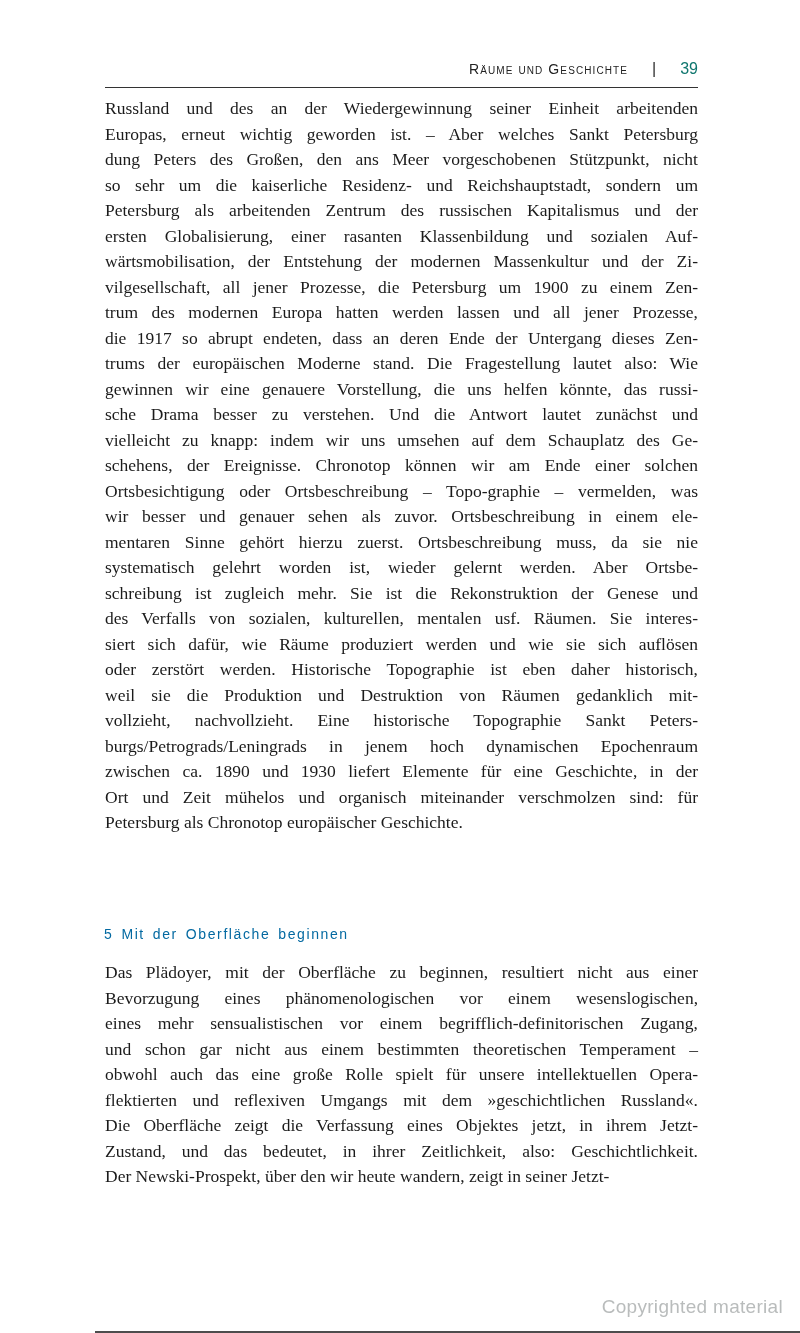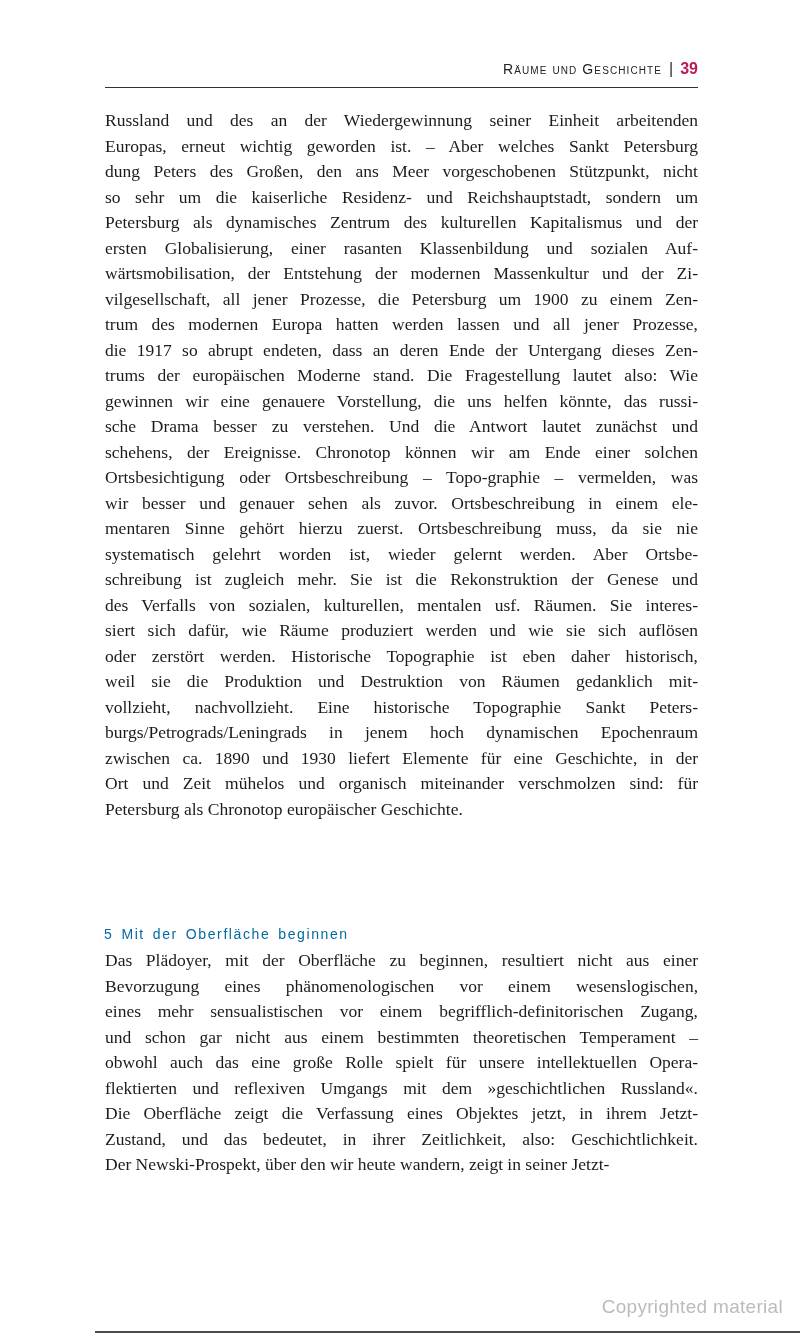--- a/index.html
+++ b/index.html
@@ -26,60 +26,59 @@
   }
   
   .running-header {
     position: absolute;
     top: 60px;
     left: 105px;
     width: 593px;
     display: flex;
     justify-content: flex-end;
     align-items: baseline;
-    gap: 7px;
+    gap: 24px;
     font-family: "Liberation Sans", "DejaVu Sans", sans-serif;
     color: #222;
   }
   .running-title {
     font-variant: small-caps;
     font-variant-caps: small-caps;
     font-size: 14px;
     letter-spacing: 1.1px;
     white-space: nowrap;
   }
   .header-separator {
     font-size: 16px;
     font-weight: 300;
     color: #2a2a2a;
   }
   .page-number {
     font-size: 16px;
-    font-weight: 700;
-    color: #be185d;
+    font-weight: 400;
+    color: #0f766e;
   }
   .header-rule {
     position: absolute;
     top: 87px;
     left: 105px;
     width: 593px;
     height: 0;
     border-top: 1.5px solid var(--rule-color);
   }
   
   .body-paragraph {
     position: absolute;
     left: 105px;
     width: 593px;
     font-size: 17.5px;
     line-height: 25.5px;
-    margin-top: 12px;
   }
   .paragraph-1 { top: 96px; }
-  .paragraph-2 { top: 936px; }
+  .paragraph-2 { top: 960px; }
   .text-line {
     height: 25.5px;
     text-align: justify;
     text-align-last: justify;
     white-space: normal;
     overflow: visible;
   }
   .text-line.final-line {
     text-align-last: left;
   }
@@ -127,29 +126,30 @@
     <span class="page-number">39</span>
   </div>
 
   <div class="header-rule"></div>
 
   <div class="body-paragraph paragraph-1">
       <div class="text-line">Russland und des an der Wiedergewinnung seiner Einheit arbeitenden</div>
       <div class="text-line">Europas, erneut wichtig geworden ist. – Aber welches Sankt Petersburg</div>
       <div class="text-line">dung Peters des Großen, den ans Meer vorgeschobenen Stützpunkt, nicht</div>
       <div class="text-line">so sehr um die kaiserliche Residenz- und Reichshauptstadt, sondern um</div>
-      <div class="text-line">Petersburg als dynamisches Zentrum des kulturellen Kapitalismus und der</div>
+      <div class="text-line">Petersburg als arbeitenden Zentrum des russischen Kapitalismus und der</div>
       <div class="text-line">ersten Globalisierung, einer rasanten Klassenbildung und sozialen Auf-</div>
       <div class="text-line">wärtsmobilisation, der Entstehung der modernen Massenkultur und der Zi-</div>
       <div class="text-line">vilgesellschaft, all jener Prozesse, die Petersburg um 1900 zu einem Zen-</div>
       <div class="text-line">trum des modernen Europa hatten werden lassen und all jener Prozesse,</div>
       <div class="text-line">die 1917 so abrupt endeten, dass an deren Ende der Untergang dieses Zen-</div>
       <div class="text-line">trums der europäischen Moderne stand. Die Fragestellung lautet also: Wie</div>
       <div class="text-line">gewinnen wir eine genauere Vorstellung, die uns helfen könnte, das russi-</div>
       <div class="text-line">sche Drama besser zu verstehen. Und die Antwort lautet zunächst und</div>
+      <div class="text-line">vielleicht zu knapp: indem wir uns umsehen auf dem Schauplatz des Ge-</div>
       <div class="text-line">schehens, der Ereignisse. Chronotop können wir am Ende einer solchen</div>
       <div class="text-line">Ortsbesichtigung oder Ortsbeschreibung – Topo-graphie – vermelden, was</div>
       <div class="text-line">wir besser und genauer sehen als zuvor. Ortsbeschreibung in einem ele-</div>
       <div class="text-line">mentaren Sinne gehört hierzu zuerst. Ortsbeschreibung muss, da sie nie</div>
       <div class="text-line">systematisch gelehrt worden ist, wieder gelernt werden. Aber Ortsbe-</div>
       <div class="text-line">schreibung ist zugleich mehr. Sie ist die Rekonstruktion der Genese und</div>
       <div class="text-line">des Verfalls von sozialen, kulturellen, mentalen usf. Räumen. Sie interes-</div>
       <div class="text-line">siert sich dafür, wie Räume produziert werden und wie sie sich auflösen</div>
       <div class="text-line">oder zerstört werden. Historische Topographie ist eben daher historisch,</div>
       <div class="text-line">weil sie die Produktion und Destruktion von Räumen gedanklich mit-</div>

